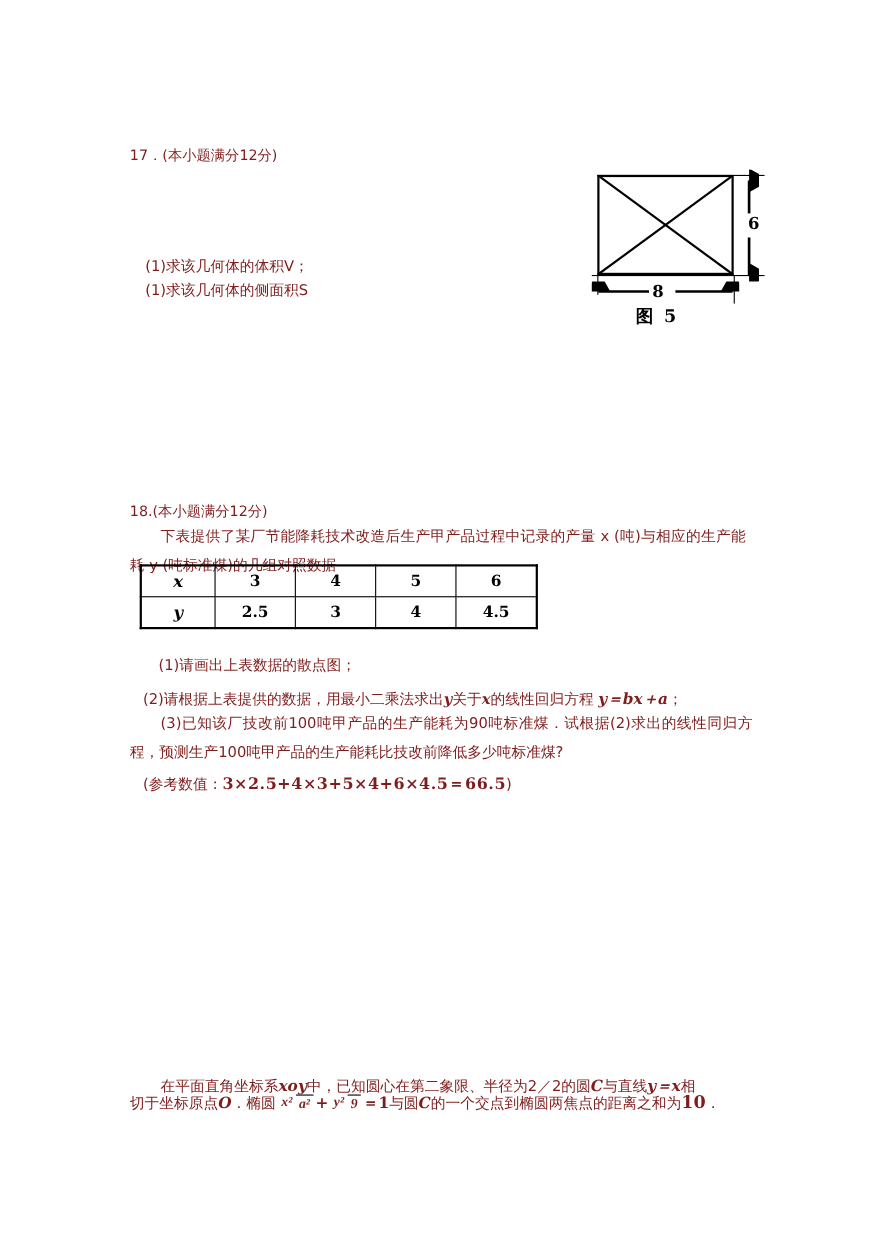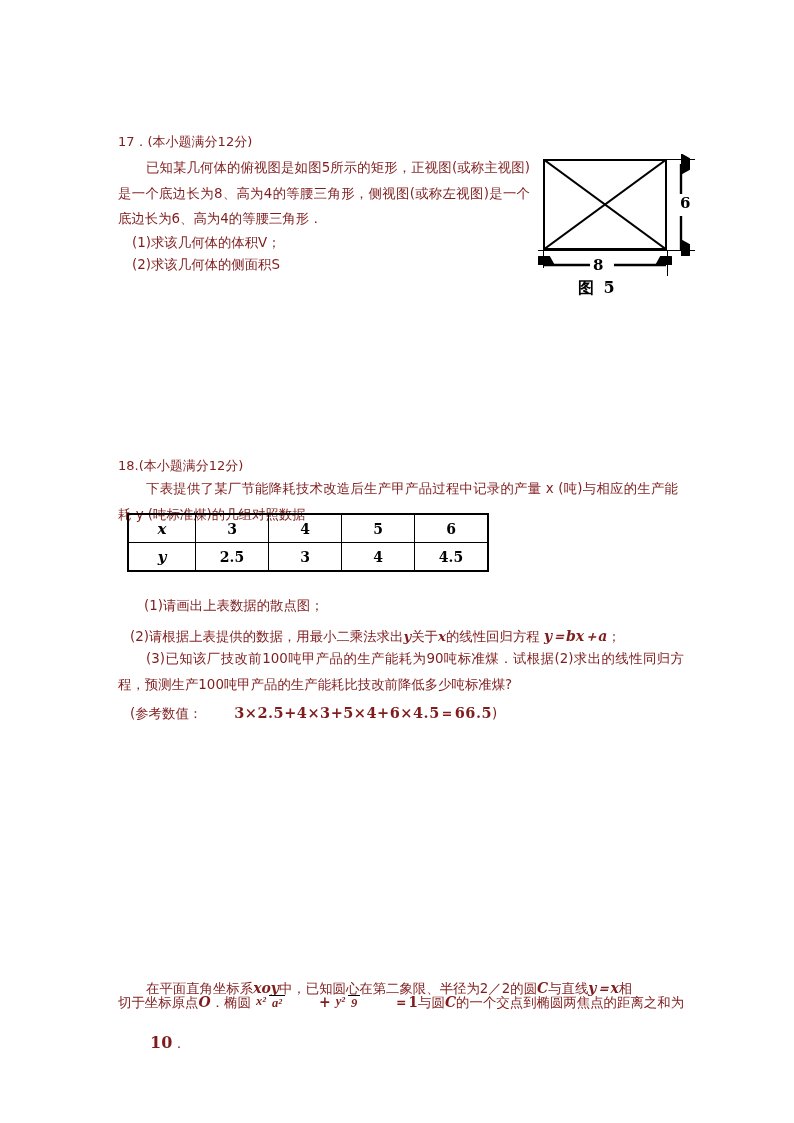--- a/index.html
+++ b/index.html
@@ -36,21 +36,20 @@
     font-size: 13.4px;
     line-height: 25.5px;
     text-align: justify;
   }
   .indent2 { text-indent: 28px; }
   .indent1 { text-indent: 14px; }
   .mb {
     font-family: "DejaVu Serif", "Liberation Serif", serif;
     font-weight: bold;
     font-style: normal;
-    margin-left: 32px;
   }
   .mbi {
     font-family: "DejaVu Serif", "Liberation Serif", serif;
     font-weight: bold;
     font-style: italic;
   }
 
   
   .figure-wrap {
     position: absolute;
@@ -172,25 +171,24 @@
   .frac .den { padding: 1px 3px 0 3px; border-top: 1.6px solid #000; }
   .tall-line { line-height: 40px; }
 </style>
 </head>
 <body>
 
 <div class="page">
 
   <div class="block qhead" style="left:118px; top:131px; width:420px;">17．(本小题满分12分)</div>
 
-  <div class="block body-text indent2" style="left:118px; top:155px; width:412px;">已知某几何体的俯视图是如图5所示的矩形，正视图(或称主视图)是一个底边长为8、高为4的等腰三角形，侧视图(或称左视图)是一个底边长为6、高为4的等腰三角形．</div>
 
   <div class="block body-text indent1" style="left:118px; top:230px; width:412px;">(1)求该几何体的体积V；</div>
 
-  <div class="block body-text indent1" style="left:118px; top:252px; width:412px;">(2)求该几何体的侧面积S</div>
+  <div class="block body-text indent1" style="left:118px; top:252px; width:412px;">(1)求该几何体的侧面积S</div>
 
   <div class="figure-wrap">
     <div class="ext-line ext-top"></div>
     <div class="ext-line ext-bot"></div>
 
     <div class="fig-rect"></div>
 
     <svg class="fig-diag" viewBox="0 0 124 91" preserveAspectRatio="none">
       <line x1="0" y1="0" x2="124" y2="91" stroke="#000" stroke-width="2"></line>
       <line x1="124" y1="0" x2="0" y2="91" stroke="#000" stroke-width="2"></line>

